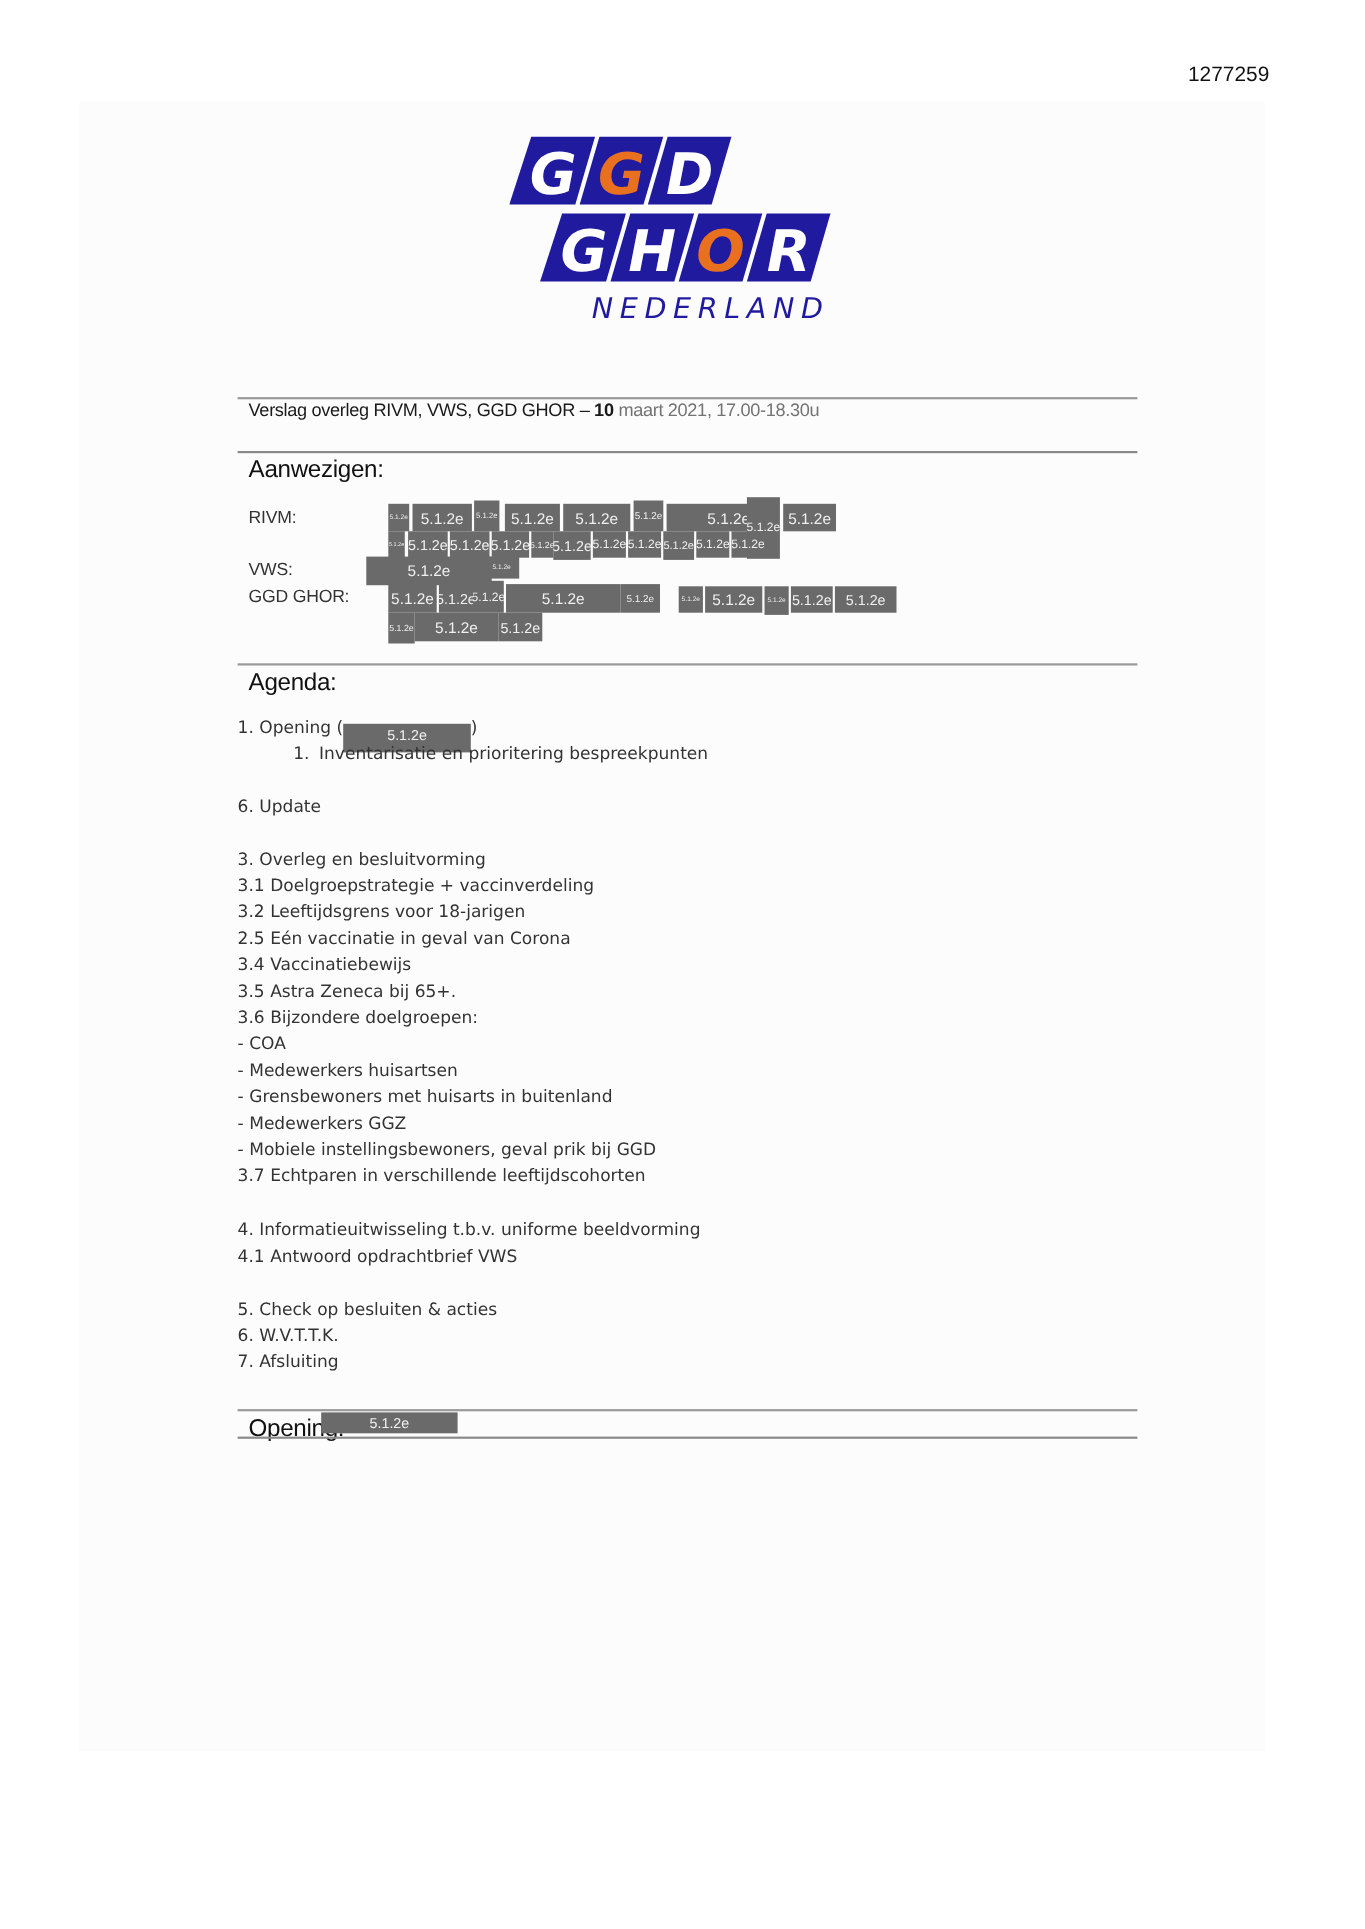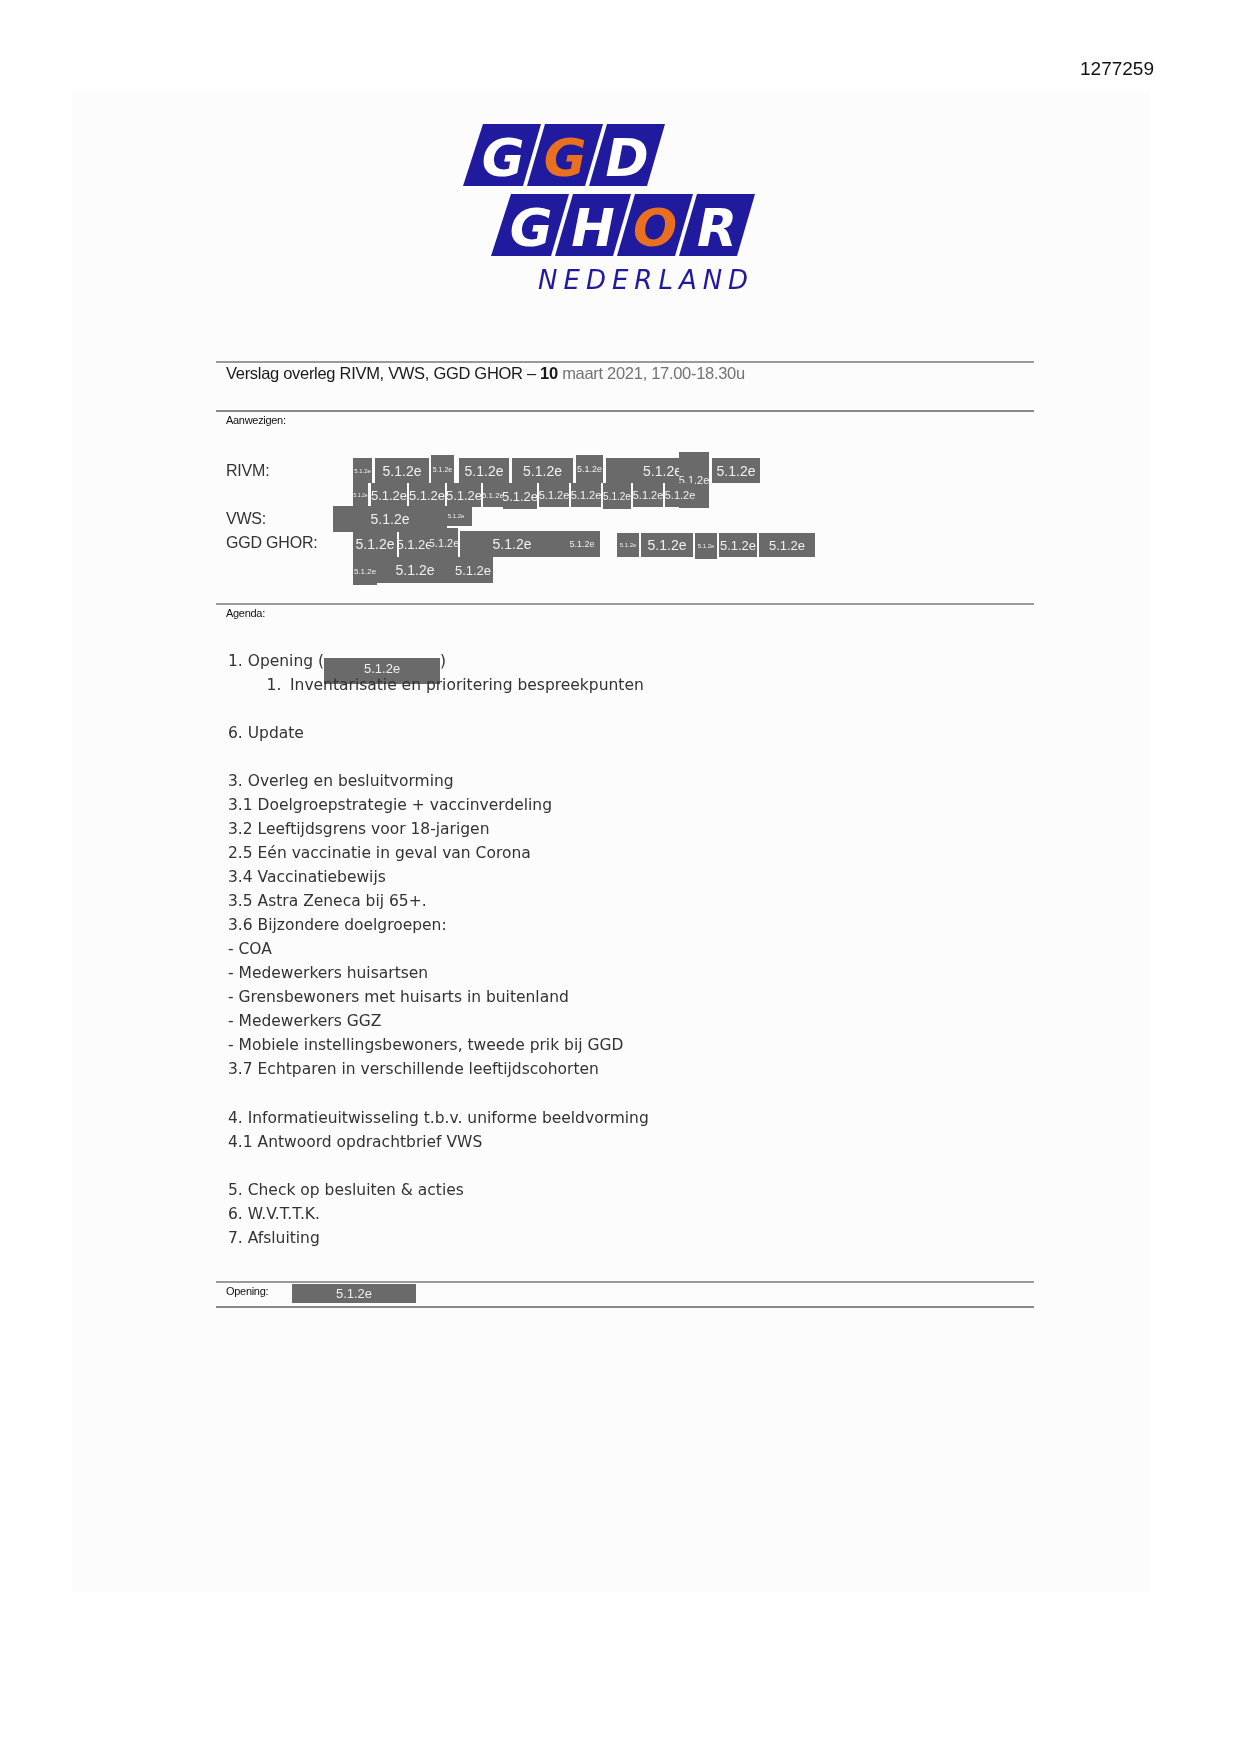--- a/index.html
+++ b/index.html
@@ -5,25 +5,25 @@
   html, body { margin:0; padding:0; }
   body { width:1241px; height:1754px; background:#ffffff; position:relative; overflow:hidden;
          font-family:"DejaVu Sans", sans-serif; color:#222; }
   .page-bg { position:absolute; left:72px; top:92px; width:1078px; height:1500px; background:#fcfcfc; }
   .docnum { position:absolute; left:1080px; top:58px; font-family:"Liberation Sans", sans-serif; font-size:19px; color:#111; }
   .logo { position:absolute; left:463px; top:124px; width:305px; height:175px; }
   .rule { position:absolute; left:216px; width:818px; height:0; border-top:2px solid #9a9a9a; }
   .rule.dark { border-top-color:#8a8a8a; }
   .title { position:absolute; left:226px; top:364px; font-family:"Liberation Sans", sans-serif; font-size:16.5px; color:#1a1a1a; letter-spacing:-0.3px; }
   .title .light { color:#737373; }
-  .h { position:absolute; left:226px; font-family:"Liberation Sans", sans-serif; font-size:11px; color:#111; letter-spacing:-0.3px; }
+  .h { position:absolute; left:226px; font-family:"Liberation Sans", sans-serif; font-size:22px; color:#111; letter-spacing:-0.3px; }
   .lbl { position:absolute; left:226px; font-family:"Liberation Sans", sans-serif; font-size:16px; color:#333; letter-spacing:-0.2px; }
   .red { position:absolute; background:#6a6a6a; color:#f0f0f0; font-family:"Liberation Sans", sans-serif;
          display:flex; align-items:center; justify-content:center; white-space:nowrap; overflow:hidden; }
-  .agenda-line { position:absolute; left:228px; font-size:15.5px; color:#333; white-space:nowrap; }
+  .agenda-line { position:absolute; left:216px; font-size:15.5px; color:#333; white-space:nowrap; }
   .agenda-line.sub { left:258px;text-align:center; }
   .agenda-line.sub .num { display:inline-block; width:32px; }
 </style>
 </head>
 <body>
 
 <div class="page-bg"></div>
 
 <div class="docnum">1277259</div>
 
@@ -119,21 +119,21 @@
 <div class="agenda-line" style="top:796px">3.1 Doelgroepstrategie + vaccinverdeling</div>
 <div class="agenda-line" style="top:820px">3.2 Leeftijdsgrens voor 18-jarigen</div>
 <div class="agenda-line" style="top:844px">2.5 Eén vaccinatie in geval van Corona</div>
 <div class="agenda-line" style="top:868px">3.4 Vaccinatiebewijs</div>
 <div class="agenda-line" style="top:892px">3.5 Astra Zeneca bij 65+.</div>
 <div class="agenda-line" style="top:916px">3.6 Bijzondere doelgroepen:</div>
 <div class="agenda-line" style="top:940px">-  COA</div>
 <div class="agenda-line" style="top:964px">- Medewerkers huisartsen</div>
 <div class="agenda-line" style="top:988px">- Grensbewoners met huisarts in buitenland</div>
 <div class="agenda-line" style="top:1012px">- Medewerkers GGZ</div>
-<div class="agenda-line" style="top:1036px">- Mobiele instellingsbewoners, tweede prik bij GGD</div>
+<div class="agenda-line" style="top:1036px">- Mobiele instellingsbewoners, geval prik bij GGD</div>
 <div class="agenda-line" style="top:1060px">3.7 Echtparen in verschillende leeftijdscohorten</div>
 <div class="agenda-line" style="top:1109px">4. Informatieuitwisseling t.b.v. uniforme beeldvorming</div>
 <div class="agenda-line" style="top:1133px">4.1 Antwoord opdrachtbrief VWS</div>
 <div class="agenda-line" style="top:1181px">5. Check op besluiten &amp; acties</div>
 <div class="agenda-line" style="top:1205px">6. W.V.T.T.K.</div>
 <div class="agenda-line" style="top:1229px">7. Afsluiting</div>
 
 <div class="rule" style="top:1281px"></div>
 <div class="h" style="top:1285px">Opening:</div>
 <div class="red" style="left:292px;top:1284px;width:124px;height:19px;font-size:13px">5.1.2e</div>

